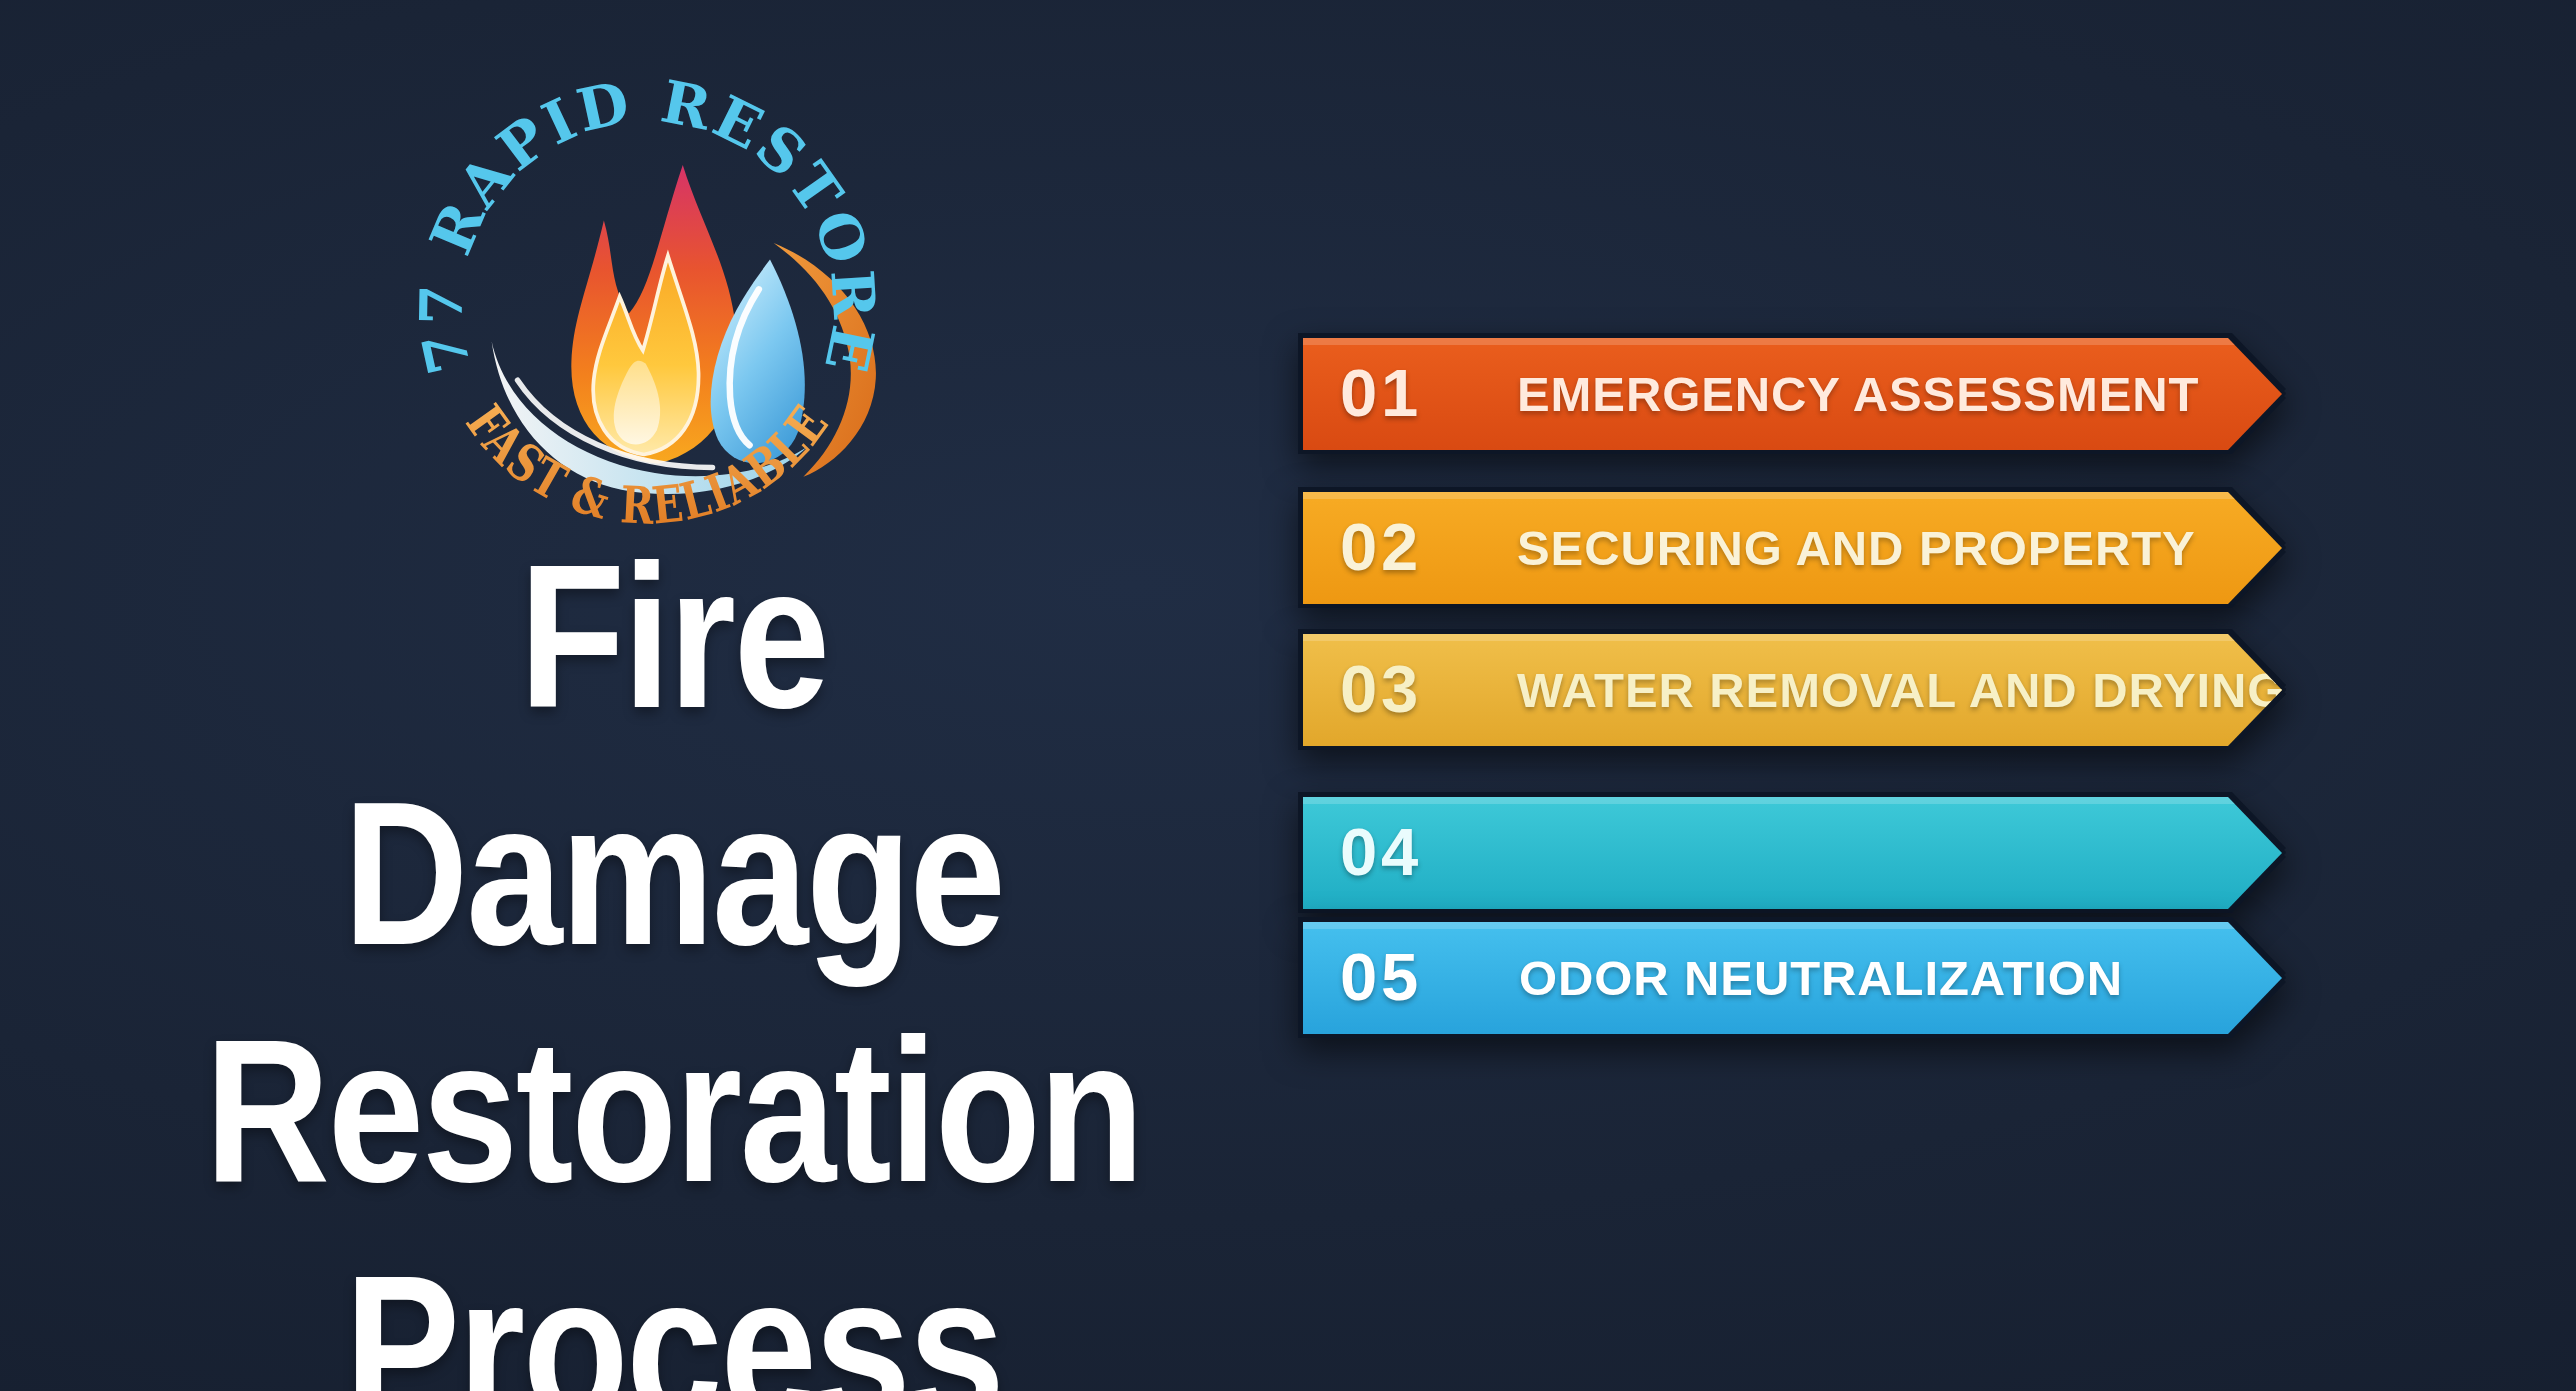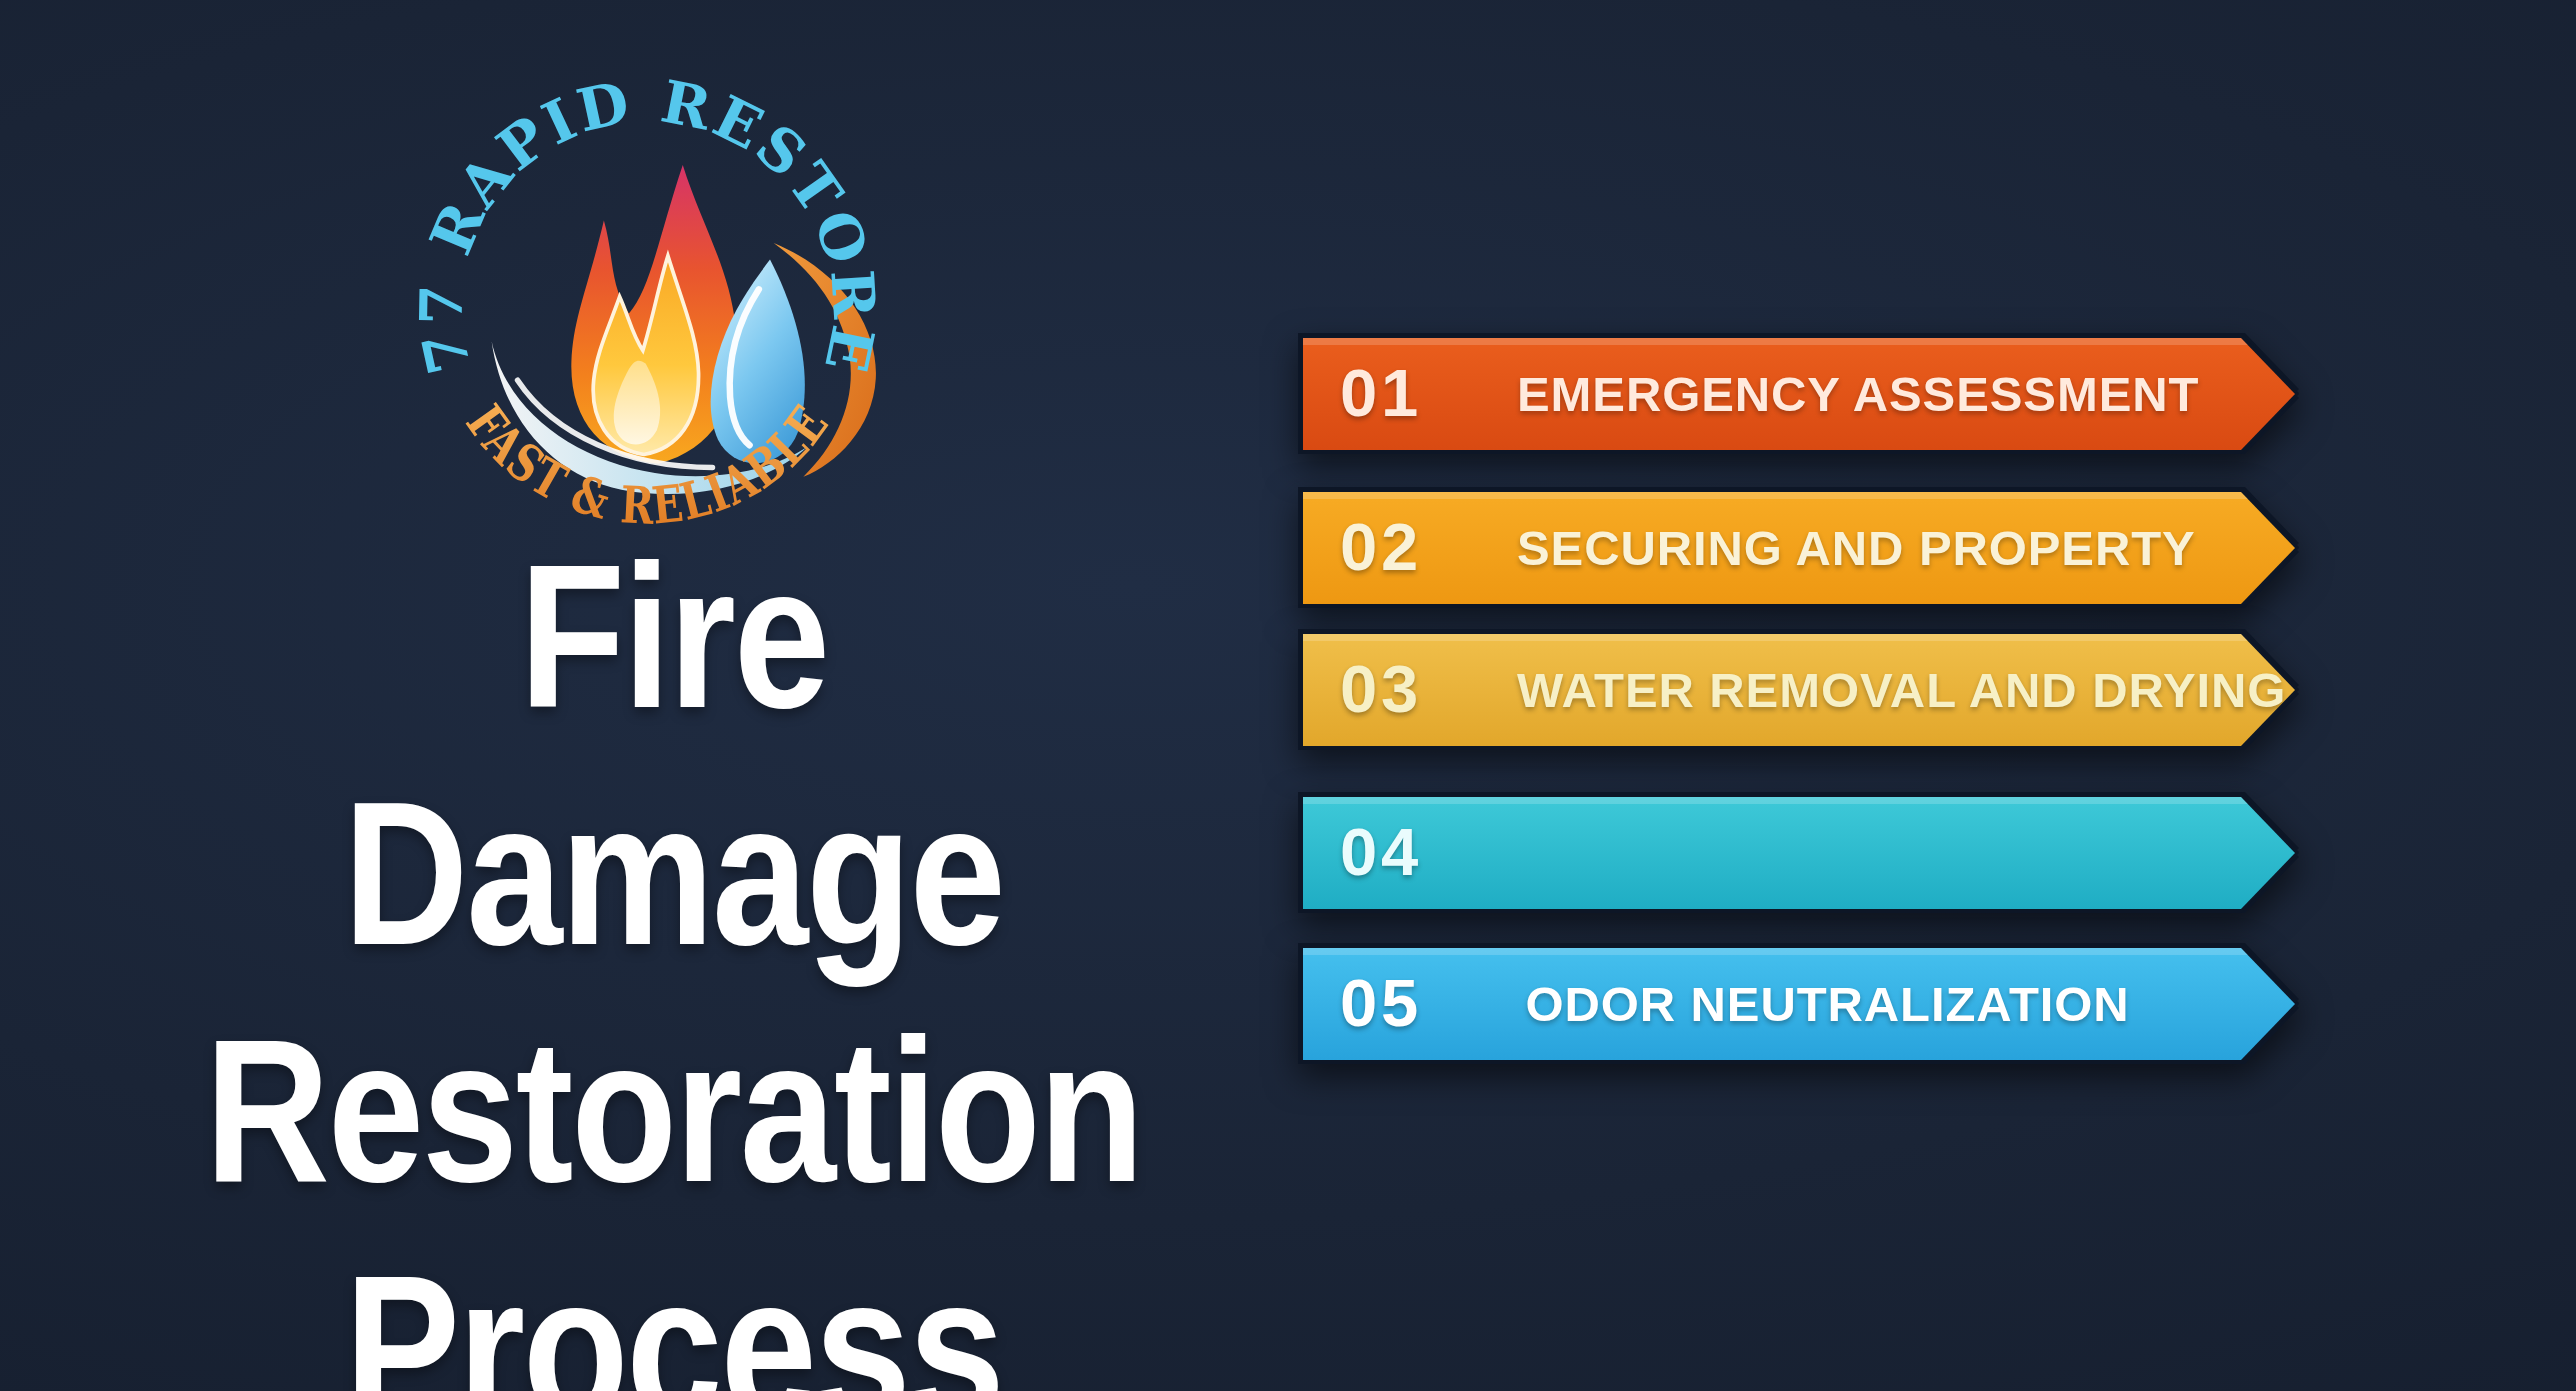--- a/index.html
+++ b/index.html
@@ -28,26 +28,26 @@
   }
 
   
   .steps{position:absolute;left:1303px;top:338px;width:979px;height:722px;}
   .arrow-wrap{
     position:absolute;left:0;width:979px;height:112px;
     filter:drop-shadow(0 4.6px 0 #0d1626) drop-shadow(0 -4.6px 0 #0d1626)
            drop-shadow(4.6px 0 0 #0d1626) drop-shadow(-4.6px 0 0 #0d1626)
            drop-shadow(0 13px 16.7px rgba(0,0,0,.55));
   }
-  .w0{top:0;} .w1{top:154px;} .w2{top:296px;} .w3{top:459px;text-decoration:underline;} .w4{top:610px;text-decoration:underline;}
+  .w0{top:0;} .w1{top:154px;} .w2{top:296px;} .w3{top:459px;text-decoration:underline;} .w4{top:584px;text-decoration:underline;}
   .arrow{
     position:relative;width:100%;height:100%;
     clip-path:polygon(0 0, calc(100% - 54px) 0, 100% 50%, calc(100% - 54px) 100%, 0 100%);
     background:linear-gradient(180deg, var(--c1) 0%, var(--c2) 100%);
-    display:flex;align-items:center;padding-left:13px;
+    display:flex;align-items:center;
   }
   .arrow::after{ 
     content:"";position:absolute;left:0;right:0;top:0;height:7.4px;
     background:rgba(255,255,255,.18);
   }
   .num{
     position:absolute;left:37px;top:50%;transform:translateY(-52%);
     font-size:67px;font-weight:bold;letter-spacing:3.7px;
     color:var(--tc,#fff);text-shadow:0 2.8px 5.6px rgba(0,0,0,.3);
   }

